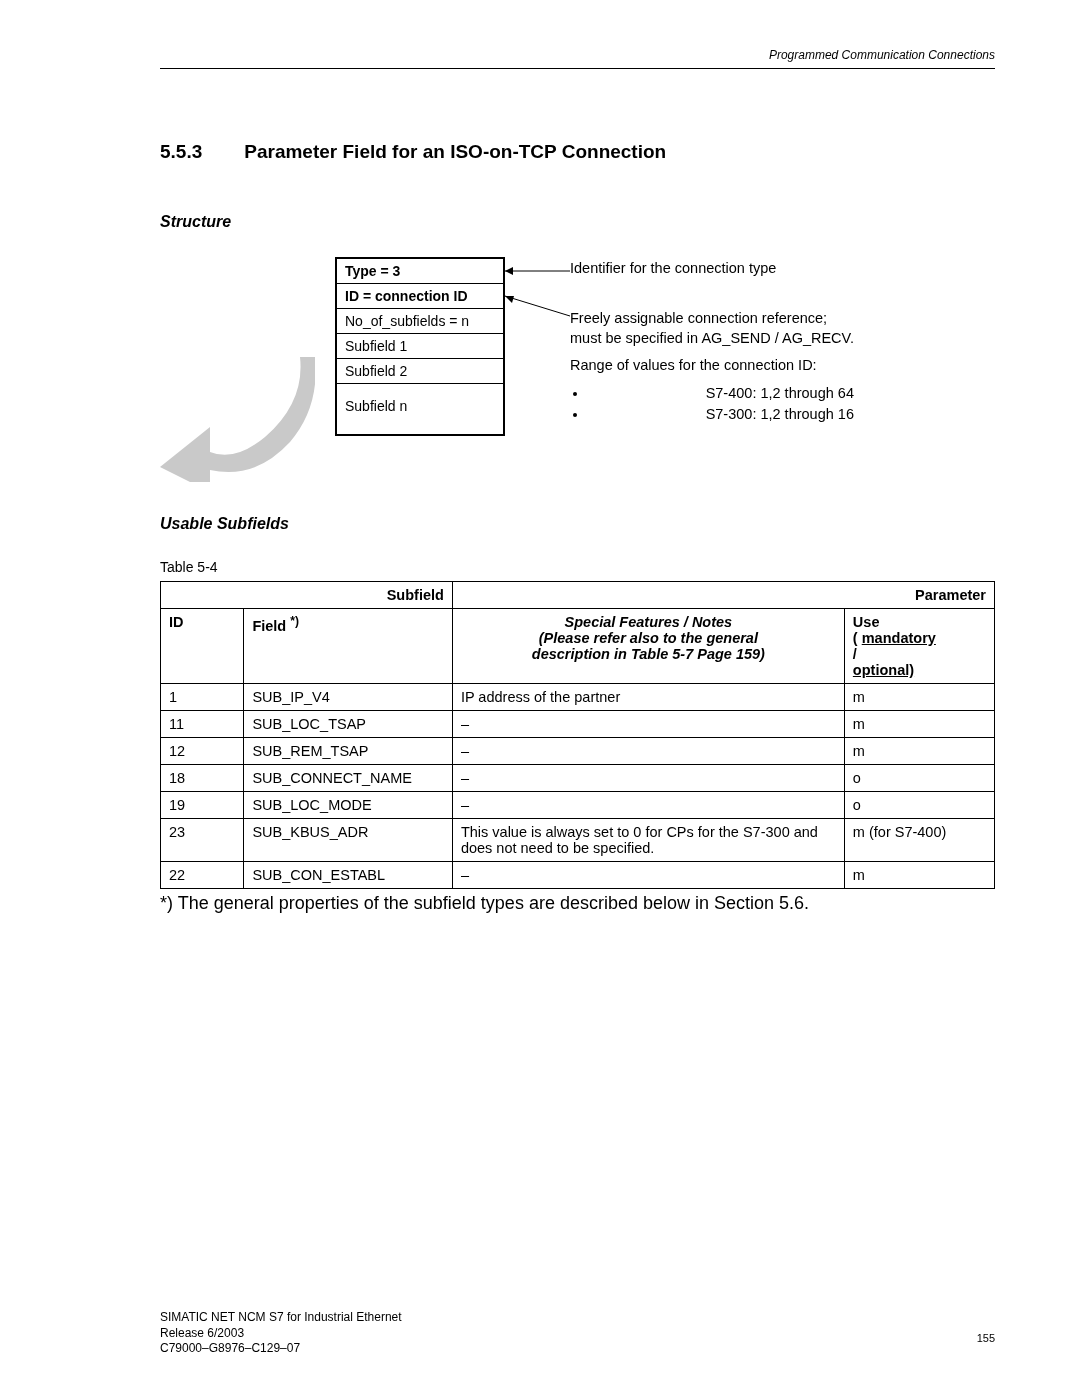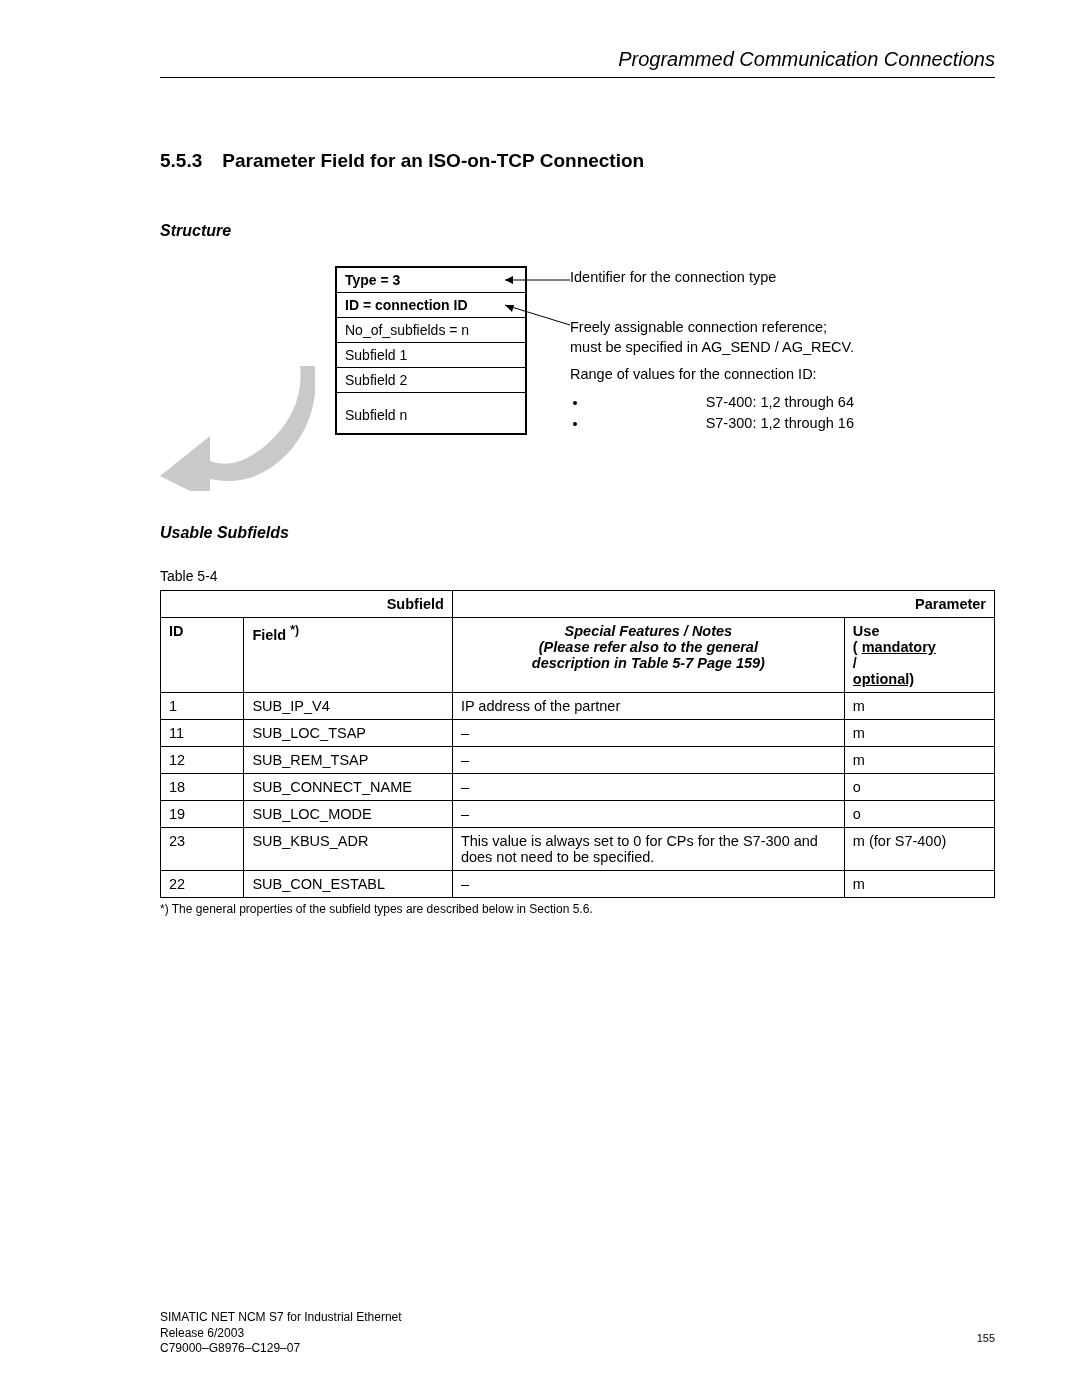--- a/index.html
+++ b/index.html
@@ -9,38 +9,38 @@
     color: #000;
     background: #fff;
     width: 1080px;
     height: 1397px;
     position: relative;
     padding: 48px 85px 40px 160px;
   }
   .header-line {
     font-style: italic;
     text-align: right;
-    font-size: 20px;
+    font-size: 12px;
     border-bottom: 1px solid #000;
     padding-bottom: 6px;
     margin-bottom: 72px;
   }
-  .sec-title { display: flex; gap: 20px; font-weight: bold; font-size: 19px; margin-bottom: 50px; }
+  .sec-title { display: flex; gap: 42px; font-weight: bold; font-size: 19px; margin-bottom: 50px; }
   .subhead { font-weight: bold; font-size: 16px; margin-bottom: 26px; font-style: italic; }
   .struct-wrap { position: relative; height: 230px; margin-bottom: 28px; }
   .arrow-svg { position: absolute; left: -5px; top: 95px; }
   .struct-table {
     position: absolute; left: 175px; top: 0;
     border: 2px solid #000;
-    width: 192px;
+    width: 170px;
     font-size: 14px;
   }
   .struct-row { padding: 4px 8px; border-bottom: 1px solid #000; }
   .struct-row.bold { font-weight: bold; }
-  .struct-row:last-child { border-bottom: none; padding-bottom: 10px; padding-top: 14px; }
+  .struct-row:last-child { border-bottom: none; padding-bottom: 20px; padding-top: 14px; }
   .anno { position: absolute; left: 410px; font-size: 14.5px; line-height: 1.35; }
   .anno-arrow { position: absolute; }
   .notes-list { margin-top: 8px; padding-left: 18px; text-align: right; }
   .notes-list li { margin-bottom: 2px; }
   .table-caption { font-size: 14px; margin-bottom: 6px; }
   table.subfields {
     border-collapse: collapse;
     width: 100%;
     border: 1.5px solid #000;
     font-size: 14.5px;
@@ -48,21 +48,21 @@
   table.subfields th, table.subfields td {
     border: 1px solid #000;
     padding: 5px 8px;
     text-align: left;
     vertical-align: top;
   }
   table.subfields thead tr:first-child th { text-align: right; font-weight: bold; border-bottom: 1px solid #000; }
   table.subfields thead tr:nth-child(2) th { text-align: left; font-weight: bold; border-top: none; }
   table.subfields thead tr:nth-child(2) th:nth-child(3) { text-align: left; font-style: italic; }
   .underline { text-decoration: underline; }
-  .footnote { font-size: 12px; margin-top: 4px; }
+  .footnote { font-size: 18px; margin-top: 4px; }
   .footer {
     position: absolute;
     bottom: 40px;
     left: 160px;
     right: 85px;
     font-size: 12px;
     line-height: 1.3;
   }
   .footer .pagenum { position: absolute; right: 0; bottom: 12px; font-size: 11px; }
 </style>

